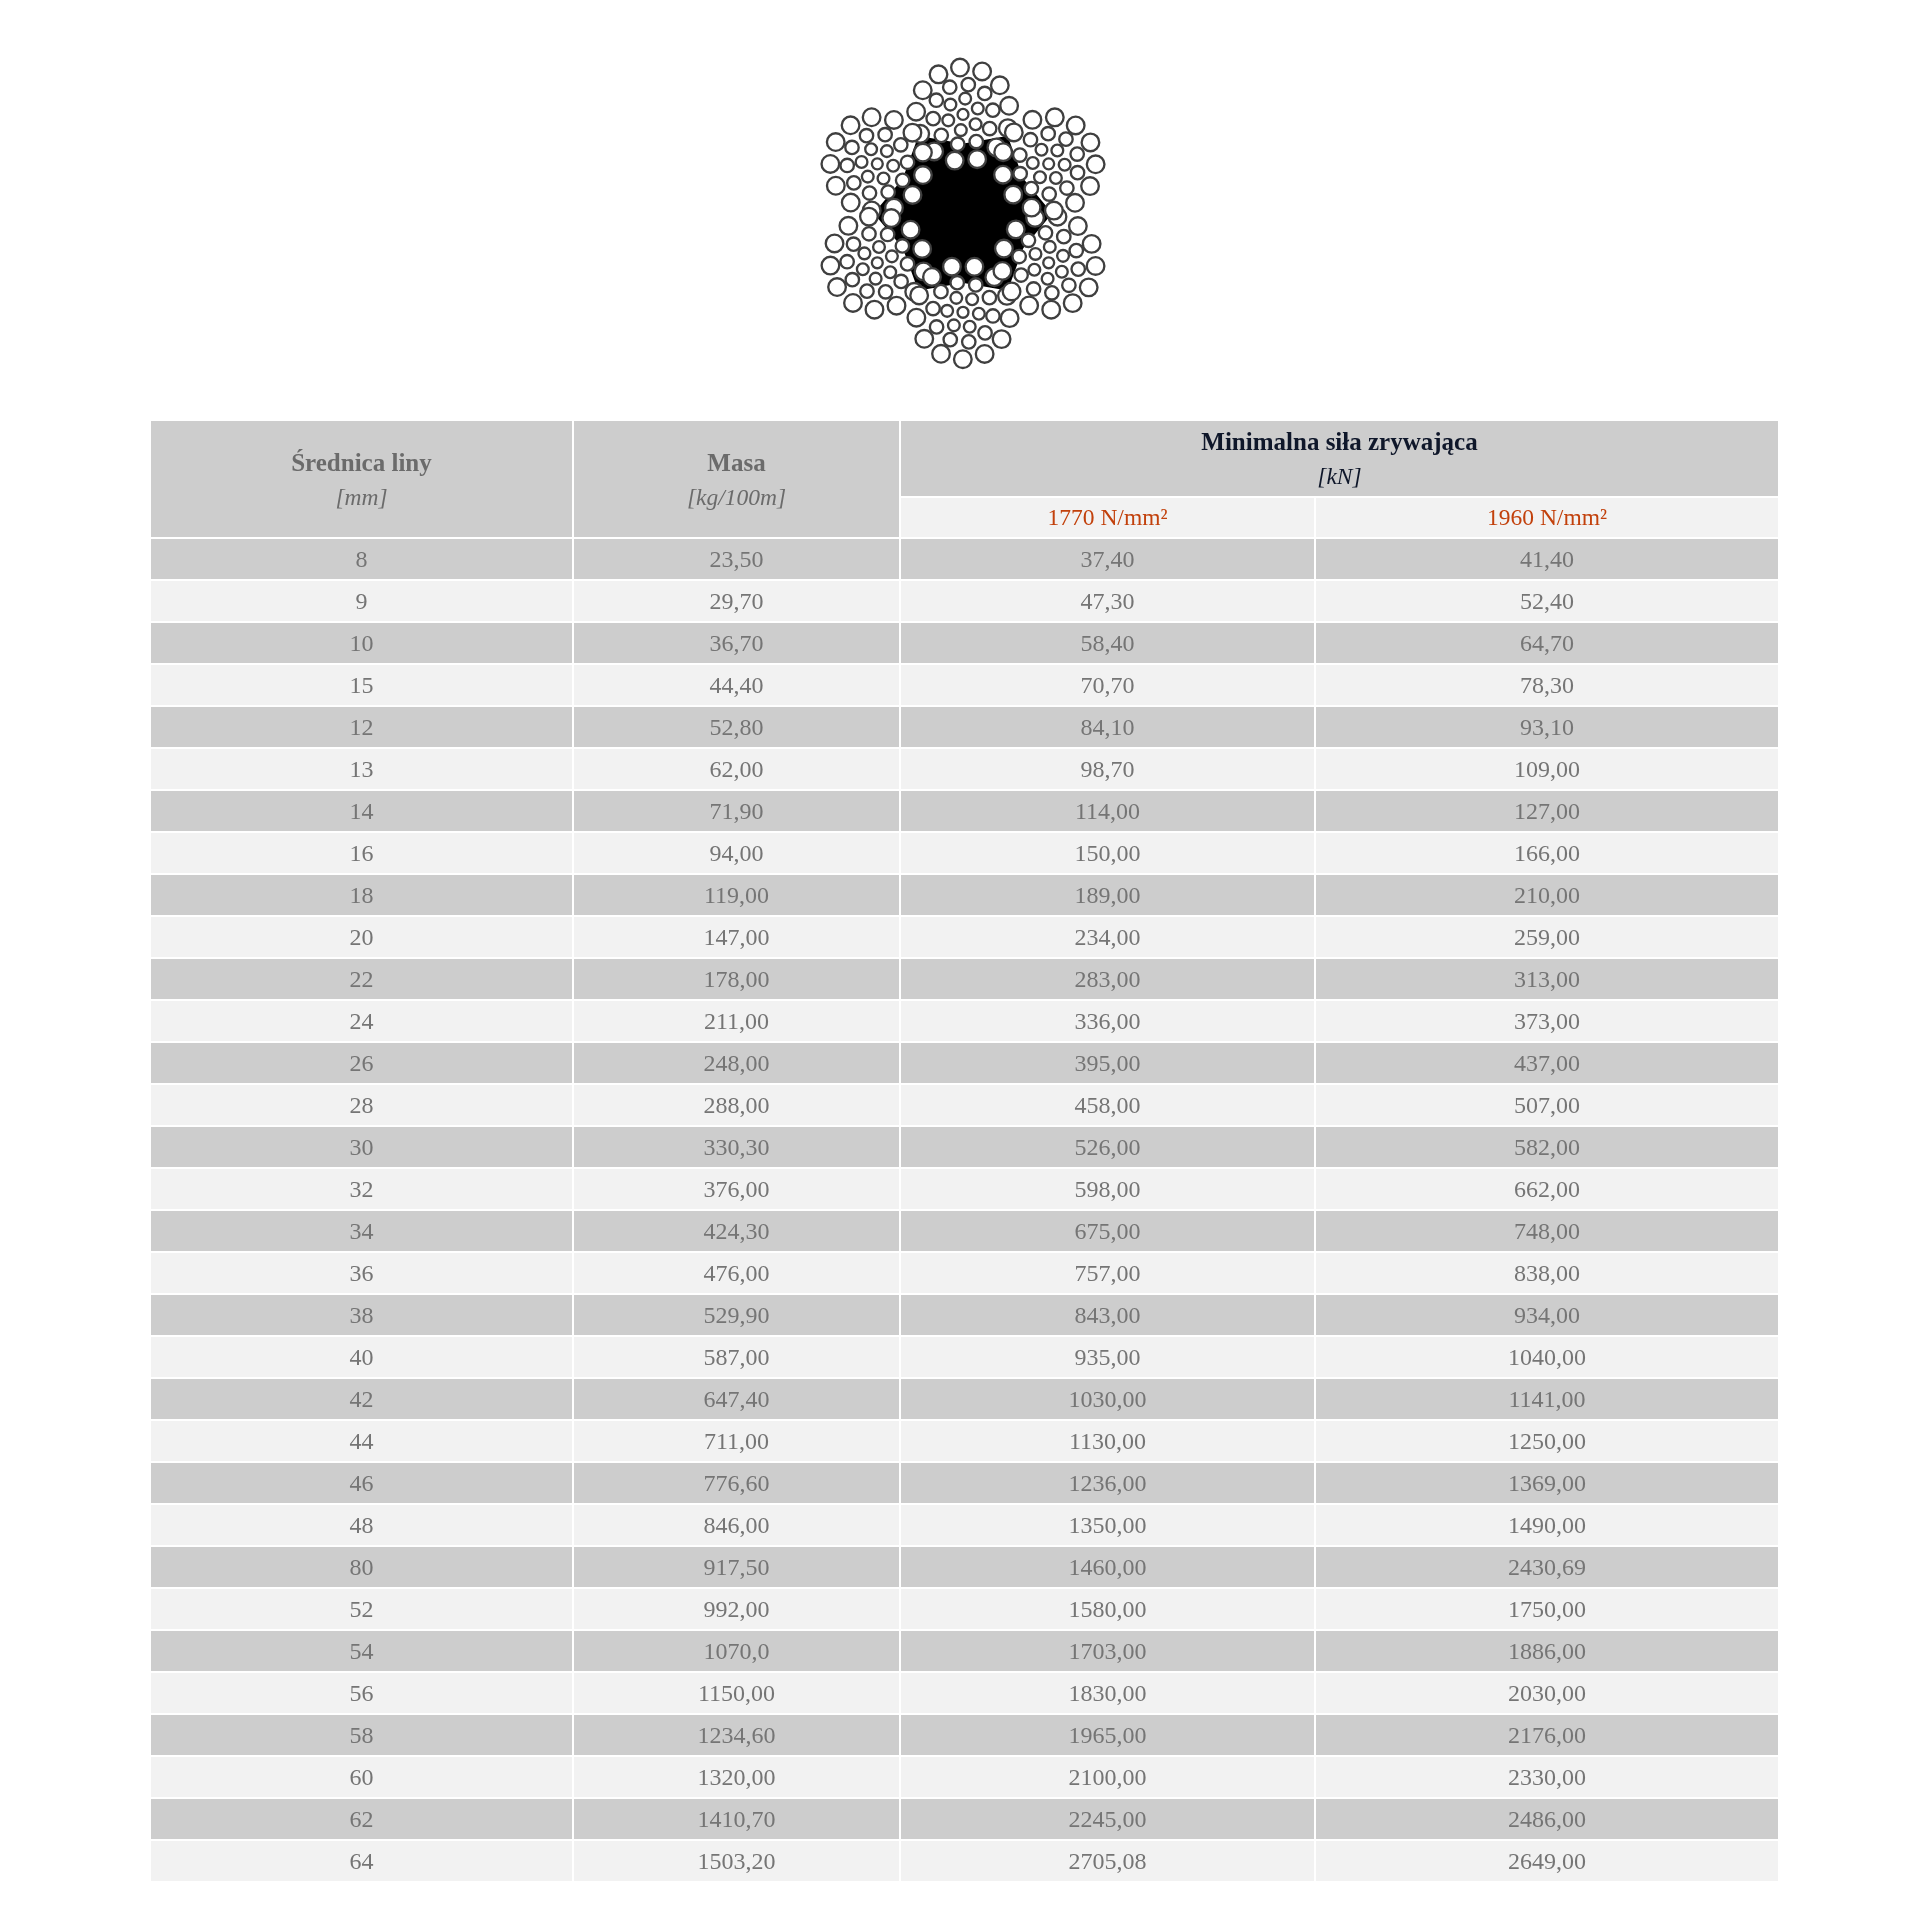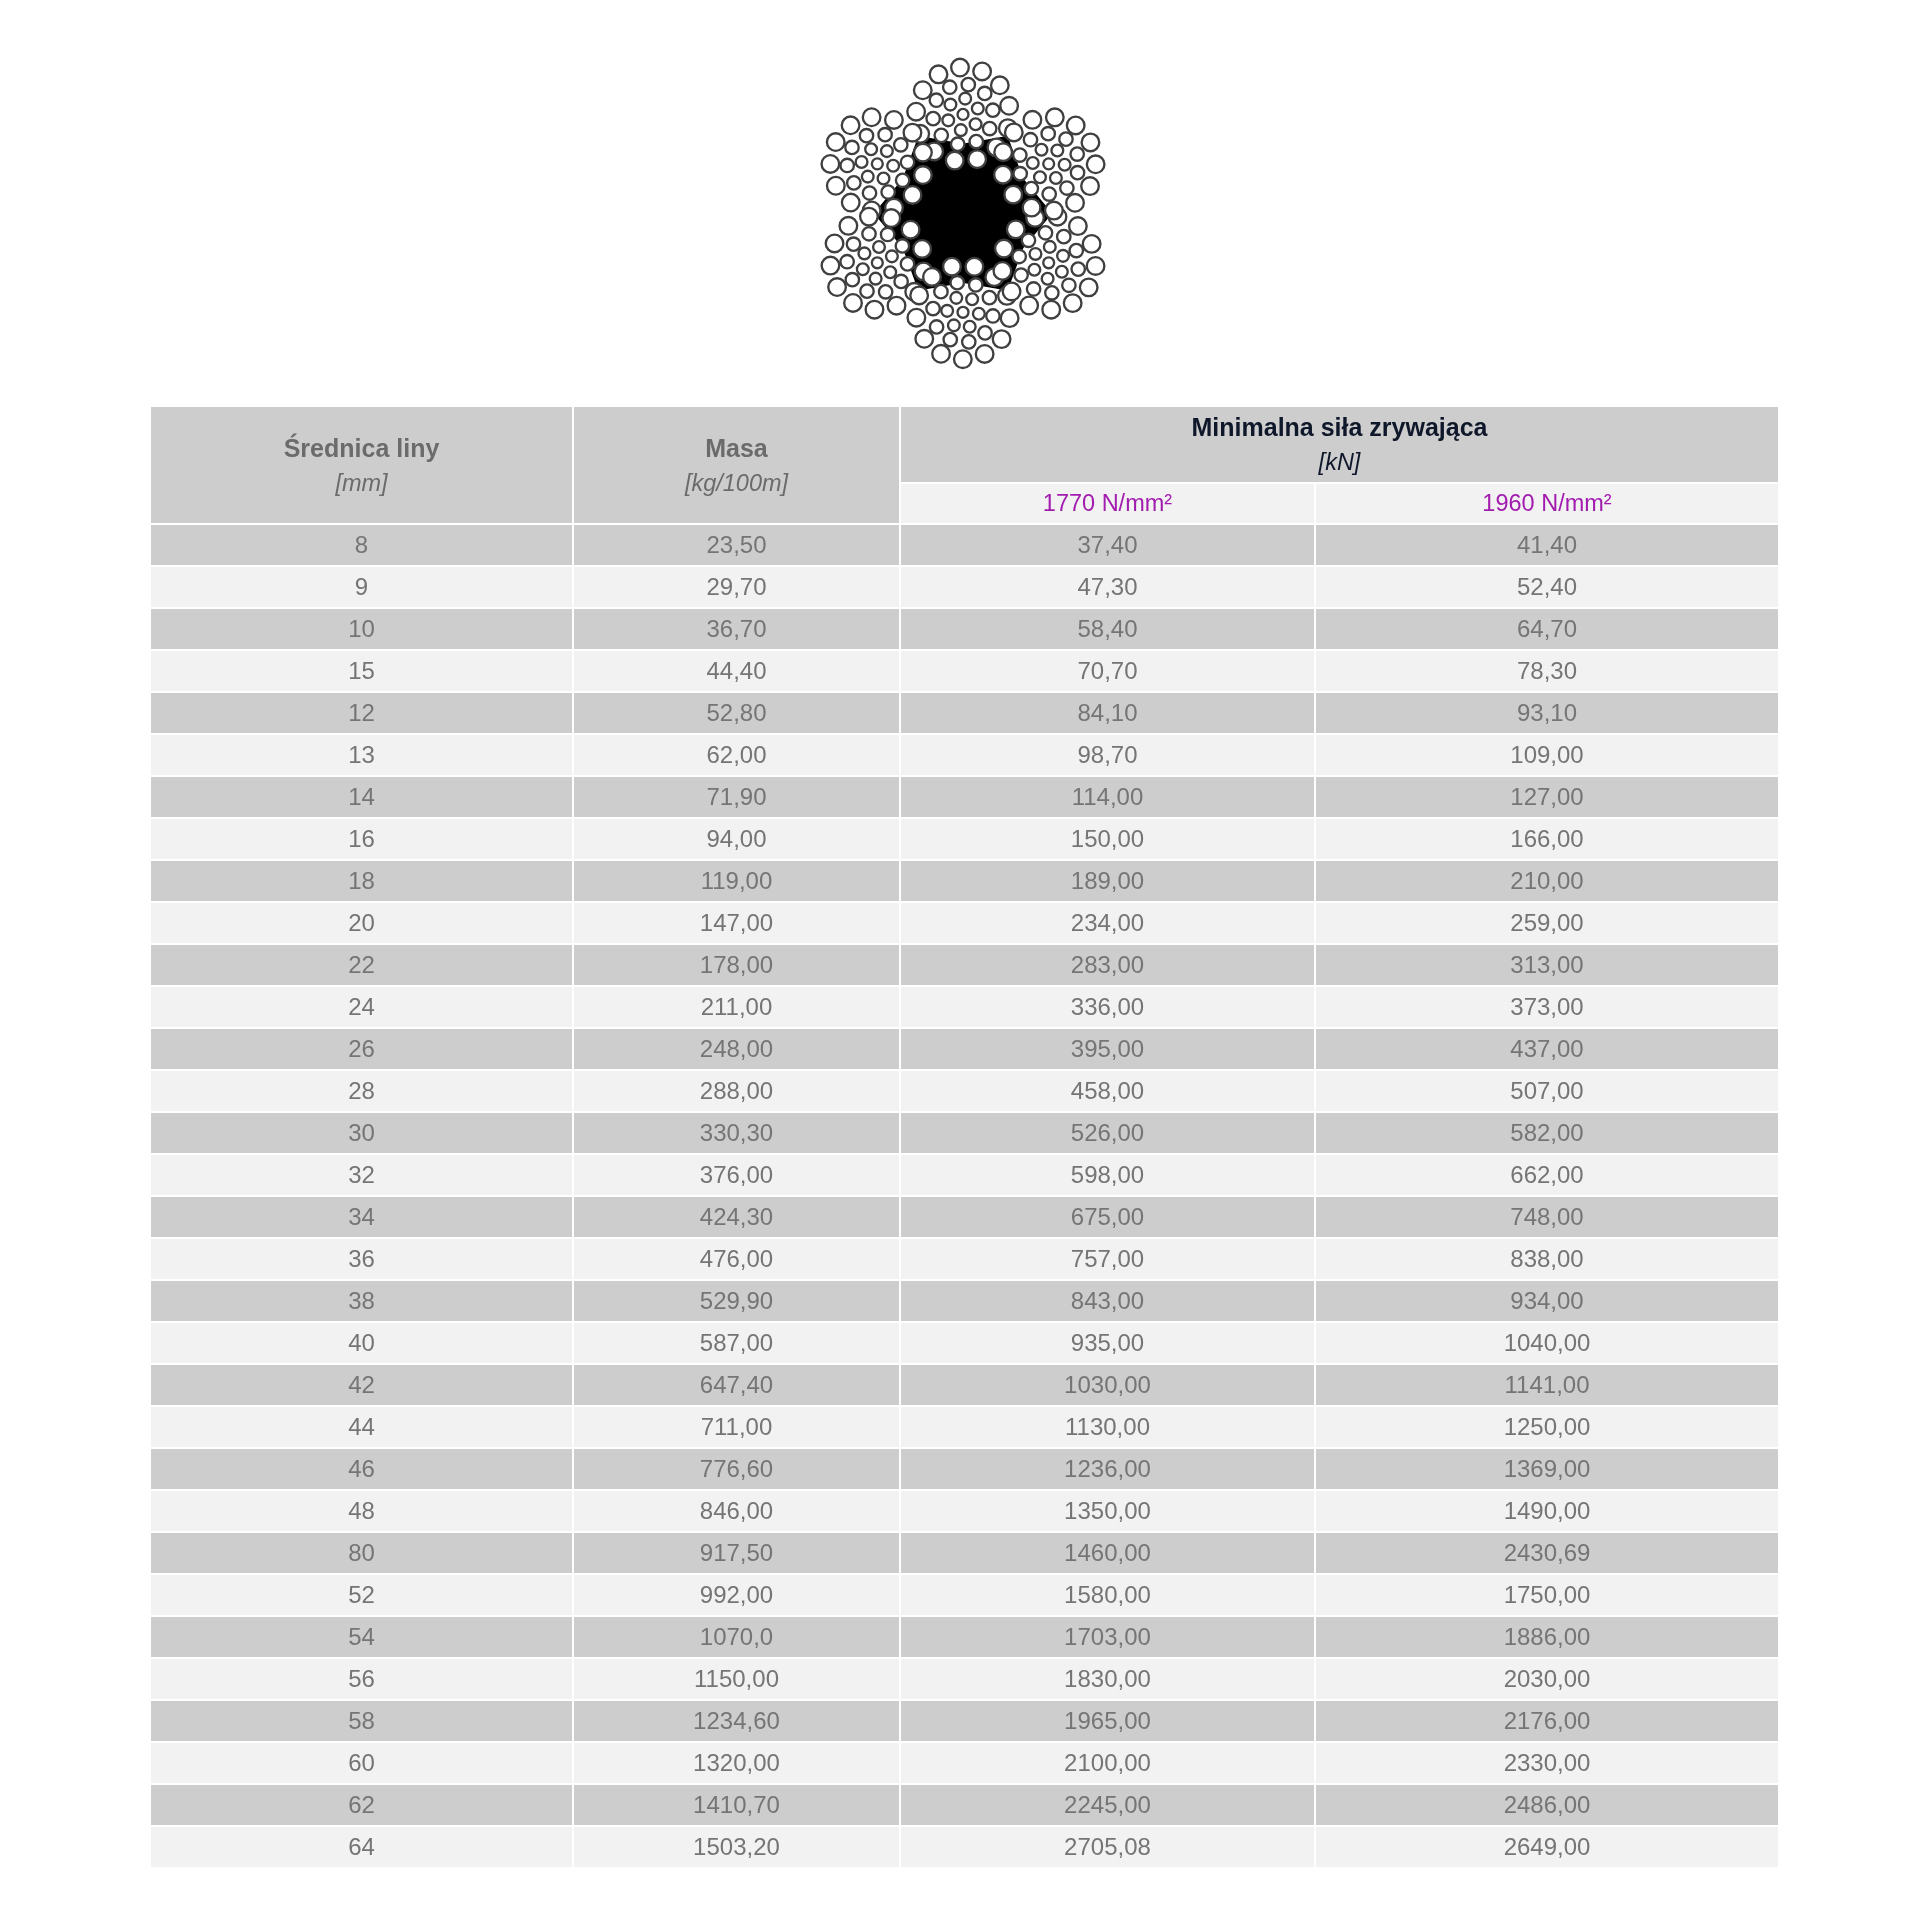--- a/index.html
+++ b/index.html
@@ -10,25 +10,26 @@
     overflow:hidden;
   }
   .rope-wrap{
     width:1926px;
     margin-top:49px;
     display:flex;
     justify-content:center;
   }
   .spec-table{
     margin-left:149px;
-    margin-top:29px;
+    margin-top:43px;
     border-collapse:separate;
     border-spacing:2.5px;
     table-layout:fixed;
     width:1626px;
+    font-family:Liberation Serif, serif;
   }
   .spec-table th,.spec-table td{
     text-align:center;
     vertical-align:middle;
     padding:0;
     font-weight:400;
   }
   .hdr-main{
     background:#cdcdcd;
     height:75px;
@@ -48,21 +49,21 @@
     display:block;
     font-size:23.5px;
     font-style:italic;
     font-weight:400;
     line-height:34px;
   }
   .hdr-sub{
     background:#f2f2f2;
     height:39px;
     font-size:23.5px;
-    color:#a21caf;
+    color:#c2410c;
   }
   tbody td{
     height:40px;
     font-size:24px;
     color:#757575;
   }
   tbody tr:nth-child(odd) td{background:#cdcdcd;}
   tbody tr:nth-child(even) td{background:#f2f2f2;}
 </style>
 </head>

